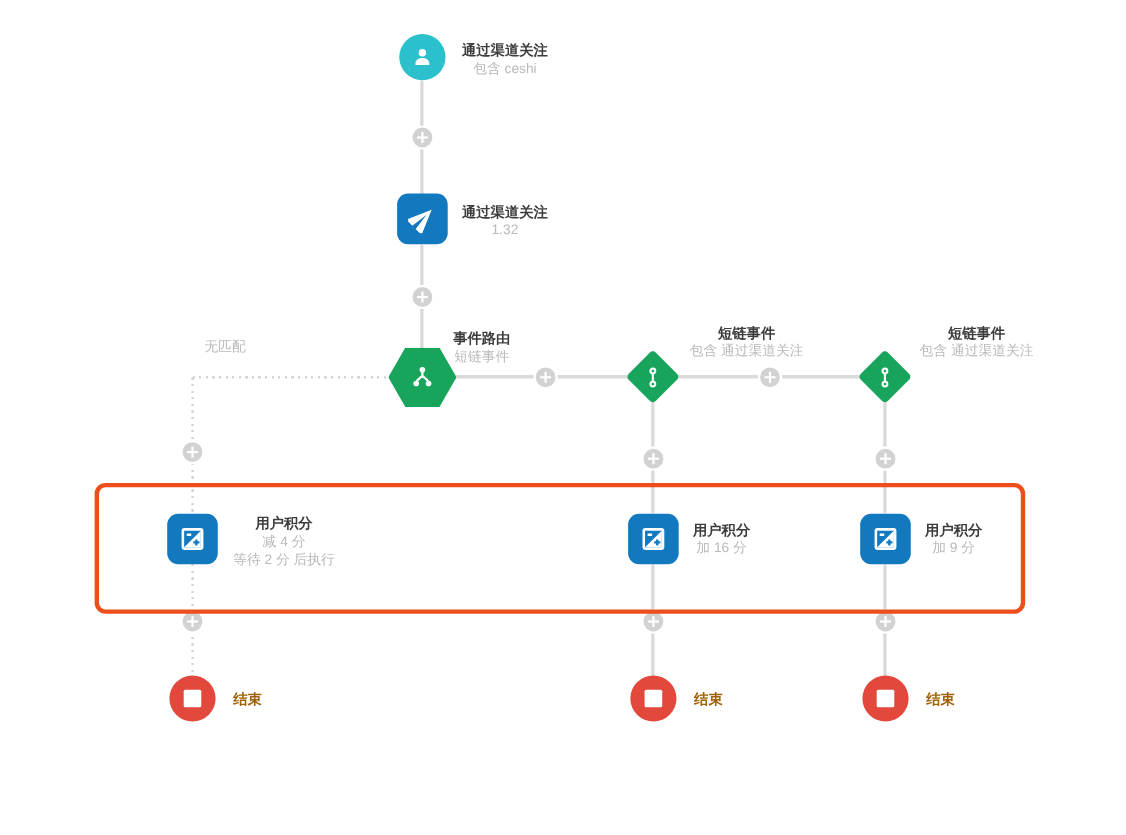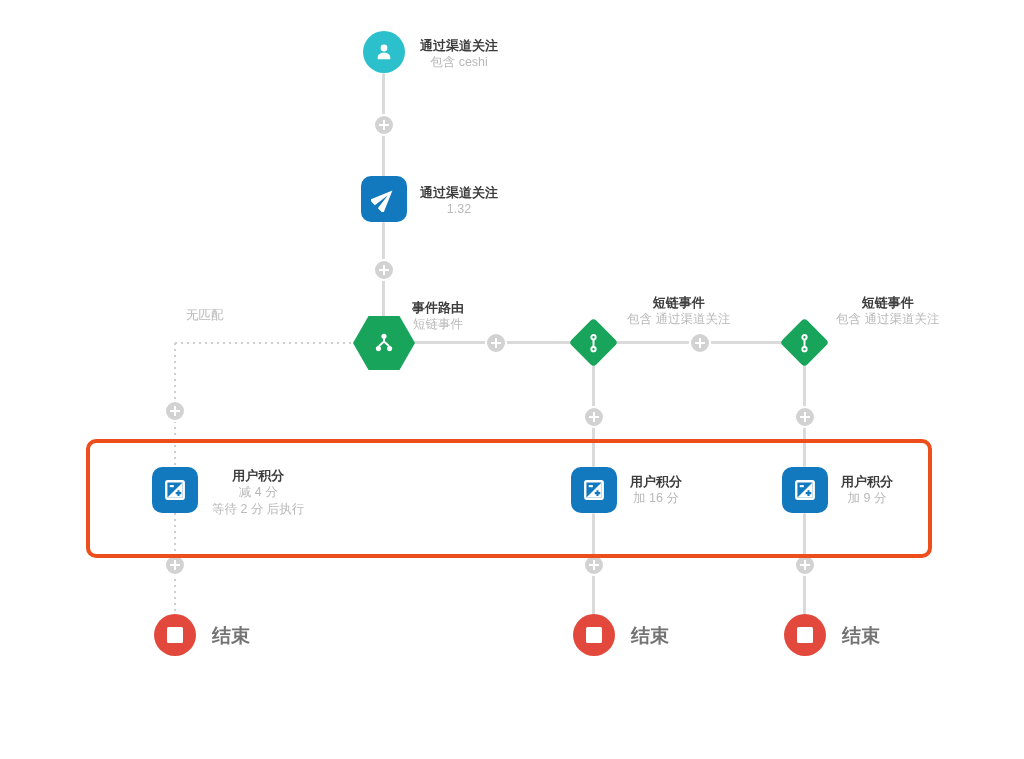--- a/index.html
+++ b/index.html
@@ -28,21 +28,21 @@
   .blue{background:#1379BF;}
   .red{background:#E2493C;}
   .hexagon{width:62px;height:54px;background:#18A45A;
     clip-path:polygon(25% 0,75% 0,100% 50%,75% 100%,25% 100%,0 50%);}
   .diamond{width:35px;height:35px;background:#18A45A;transform:rotate(45deg);border-radius:4px;}
   .diamond .dicon{transform:rotate(-45deg);display:flex;align-items:center;justify-content:center;}
   
   .label{position:absolute;z-index:2;font-size:13px;line-height:17px;white-space:nowrap;}
   .label .t{font-weight:bold;color:#3D3D3D;}
   .label .s{color:#B9B9B9;font-size:12.5px;font-weight:normal;}
-  .end-label{font-weight:bold;color:#737373;font-size:19px;line-height:18px;}
+  .end-label{font-weight:bold;color:#a16207;font-size:13px;line-height:18px;}
   
   .highlight-box{position:absolute;left:86px;top:439px;width:846px;height:119px;
     border:4px solid #ED4E1B;border-radius:10px;box-sizing:border-box;z-index:5;pointer-events:none;}
   svg{display:block;}
 </style>
 </head>
 <body>
 
 <div class="canvas">
 

